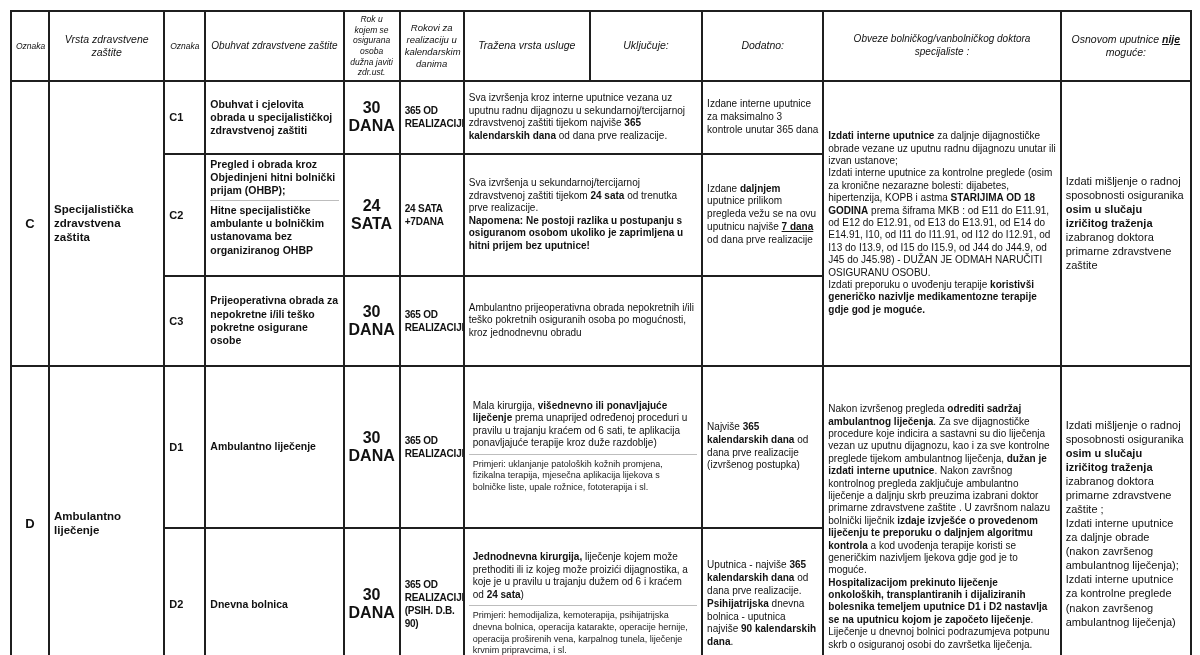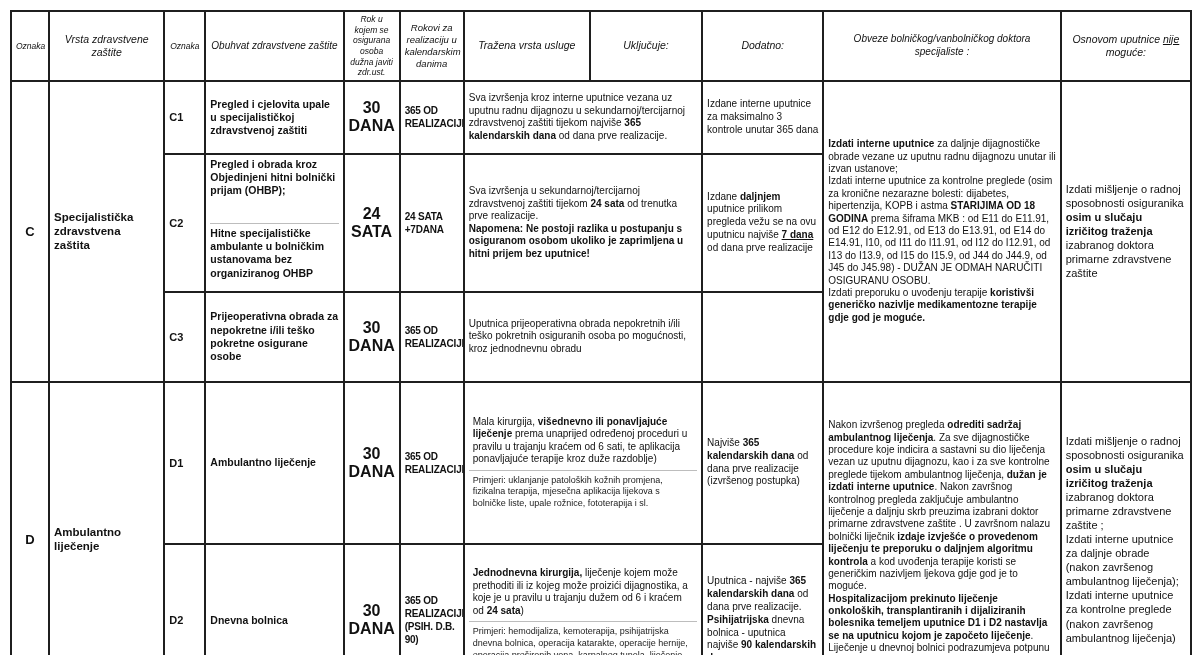--- a/index.html
+++ b/index.html
@@ -19,21 +19,21 @@
   td.rok{font-weight:bold;font-size:16px;text-align:center;}
   td.rokovi{font-weight:bold;font-size:10px;line-height:1.3;letter-spacing:-0.2px;padding:2px 2px;}
   td.svc{font-size:10px;line-height:1.25;}
   td.svc2{font-size:10px;line-height:1.25;padding:0;}
   td.dod{font-size:10px;line-height:1.28;}
   td.obv{font-size:10px;line-height:1.24;vertical-align:top;padding-top:14px;}
   td.osn{font-size:11px;line-height:1.28;}
   .part{padding:4px 4px;}
   .part2{padding:4px 4px;border-top:1px solid #bdbdbd;font-size:9px;line-height:1.3;color:#1c1c1c;}
   .obuhpart{padding:3px 0;}
-  .obuhpart2{padding:3px 0;border-top:1px solid #bdbdbd;margin-top:23px;}
+  .obuhpart2{padding:3px 0;border-top:1px solid #bdbdbd;}
 </style>
 </head>
 <body>
 
 <table class="doc">
   <colgroup>
     <col style="width:38px">
       <col style="width:115px">
       <col style="width:41px">
       <col style="width:138px">
@@ -51,54 +51,54 @@
     <td class="hd small">Oznaka</td>
     <td class="hd">Vrsta zdravstvene zaštite</td>
     <td class="hd small">Oznaka</td>
     <td class="hd" style="font-size:10px">Obuhvat zdravstvene zaštite</td>
     <td class="hd small">Rok u kojem se osigurana osoba dužna javiti zdr.ust.</td>
     <td class="hd mid">Rokovi za realizaciju u kalendarskim danima</td>
     <td class="hd">Tražena vrsta usluge</td>
     <td class="hd">Uključuje:</td>
     <td class="hd">Dodatno:</td>
     <td class="hd" style="font-size:10px">Obveze bolničkog/vanbolničkog doktora specijaliste :</td>
-    <td class="hd"><span>Osnovom uputnice </span><span style="font-weight: normal; text-decoration: underline;">nije</span><span> moguće:</span></td>
+    <td class="hd"><span>Osnovom uputnice </span><span style="font-weight: bold; text-decoration: underline;">nije</span><span> moguće:</span></td>
   </tr>
 
   <tr style="height:73px">
     <td class="letter" rowspan="3">C</td>
     <td class="vrsta" rowspan="3">Specijalistička zdravstvena zaštita</td>
     <td class="sub">C1</td>
-    <td class="obuh">Pregled i cjelovita upale u specijalističkoj zdravstvenoj zaštiti</td>
+    <td class="obuh">Obuhvat i cjelovita obrada u specijalističkoj zdravstvenoj zaštiti</td>
     <td class="rok">30 DANA</td>
     <td class="rokovi">365 OD REALIZACIJE</td>
     <td class="svc" colspan="2"><span>Sva izvršenja kroz interne uputnice vezana uz uputnu radnu dijagnozu u sekundarnoj/tercijarnoj zdravstvenoj zaštiti tijekom najviše </span><span style="font-weight: bold;">365 kalendarskih dana</span><span> od dana prve realizacije.</span></td>
     <td class="dod">Izdane interne uputnice za maksimalno 3 kontrole unutar 365 dana</td>
     <td class="obv" rowspan="3"><span style="font-weight: bold;">Izdati interne uputnice</span><span> za daljnje dijagnostičke obrade vezane uz uputnu radnu dijagnozu unutar ili izvan ustanove;</span><br><span>Izdati interne uputnice za kontrolne preglede (osim za kronične nezarazne bolesti: dijabetes, hipertenzija, KOPB i astma </span><span style="font-weight: bold;">STARIJIMA OD 18 GODINA</span><span> prema šiframa MKB : od E11 do E11.91, od E12 do E12.91, od E13 do E13.91, od E14 do E14.91, I10, od I11 do I11.91, od I12 do I12.91, od I13 do I13.9, od I15 do I15.9, od J44 do J44.9, od J45 do J45.98) - DUŽAN JE ODMAH NARUČITI OSIGURANU OSOBU.</span><br><span>Izdati preporuku o uvođenju terapije </span><span style="font-weight: bold;">koristivši generičko nazivlje medikamentozne terapije gdje god je moguće.</span></td>
     <td class="osn" rowspan="3"><span>Izdati mišljenje o radnoj sposobnosti osiguranika </span><span style="font-weight: bold;">osim u slučaju izričitog traženja</span><span> izabranog doktora primarne zdravstvene zaštite</span></td>
   </tr>
 
   <tr style="height:105px">
     <td class="sub">C2</td>
-    <td class="obuh" style="padding-top:0;padding-bottom:8px">
+    <td class="obuh" style="padding-top:0;padding-bottom:15px">
       <div class="obuhpart">Pregled i obrada kroz Objedinjeni hitni bolnički prijam (OHBP);</div>
       <div class="obuhpart2">Hitne specijalističke ambulante u bolničkim ustanovama bez organiziranog OHBP</div>
     </td>
     <td class="rok">24 SATA</td>
     <td class="rokovi">24 SATA +7DANA</td>
     <td class="svc" colspan="2"><span>Sva izvršenja u sekundarnoj/tercijarnoj zdravstvenoj zaštiti tijekom </span><span style="font-weight: bold;">24 sata</span><span> od trenutka prve realizacije.</span><br><span style="font-weight: bold;">Napomena: Ne postoji razlika u postupanju s osiguranom osobom ukoliko je zaprimljena u hitni prijem bez uputnice!</span></td>
     <td class="dod"><span>Izdane </span><span style="font-weight: bold;">daljnjem</span><span> uputnice prilikom pregleda vežu se na ovu uputnicu najviše </span><span style="font-weight: bold; text-decoration: underline;">7 dana</span><span> od dana prve realizacije</span></td>
   </tr>
 
   <tr style="height:90px">
     <td class="sub">C3</td>
     <td class="obuh">Prijeoperativna obrada za nepokretne i/ili teško pokretne osigurane osobe</td>
     <td class="rok">30 DANA</td>
     <td class="rokovi">365 OD REALIZACIJE</td>
-    <td class="svc" colspan="2">Uputnica prijeoperativna obrada nepokretnih i/ili teško pokretnih osiguranih osoba po mogućnosti, kroz jednodnevnu obradu</td>
+    <td class="svc" colspan="2">Ambulantno prijeoperativna obrada nepokretnih i/ili teško pokretnih osiguranih osoba po mogućnosti, kroz jednodnevnu obradu</td>
     <td class="dod"></td>
   </tr>
 
   <tr style="height:162px">
     <td class="letter" rowspan="2">D</td>
     <td class="vrsta" rowspan="2">Ambulantno liječenje</td>
     <td class="sub">D1</td>
     <td class="obuh">Ambulantno liječenje</td>
     <td class="rok">30 DANA</td>
     <td class="rokovi">365 OD REALIZACIJE</td>

